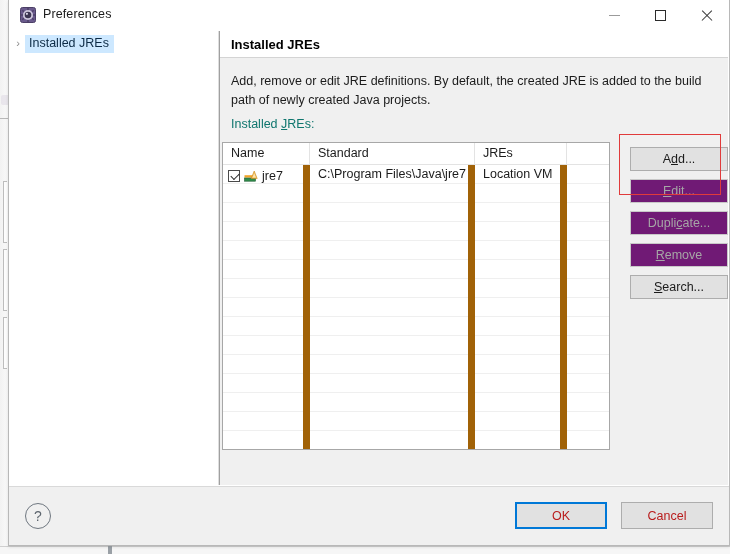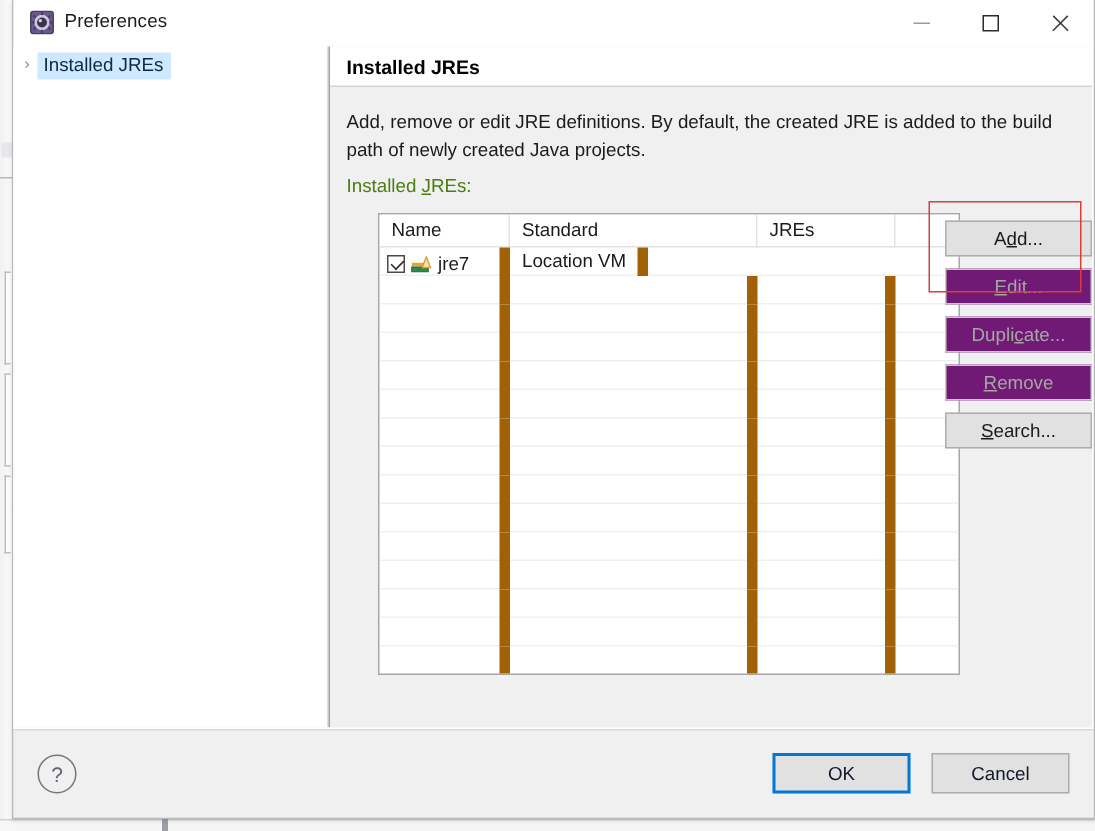--- a/index.html
+++ b/index.html
@@ -131,27 +131,27 @@
   #page-content {
     position: absolute; left: 0; top: 28px; right: 0; bottom: 0;
     background: #f0f0f0;
   }
   #desc {
     position: absolute; left: 11px; top: 13px; width: 486px;
     font-size: 12.5px; color: #1b1b1b; line-height: 19px;
   }
   #list-label {
     position: absolute; left: 11px; top: 58px;
-    font-size: 12.5px; color: #4d7c0f;
+    font-size: 12.5px; color: #0f766e;
   }
   .mn { text-decoration: underline; text-underline-offset: 1px; }
 
   
   #jre-table {
-    position: absolute; left: 32px; top: 83px;
+    position: absolute; left: 2px; top: 83px;
     width: 388px; height: 308px;
     background: #ffffff; border: 1px solid #a7a7a7;
     overflow: hidden;
   }
   #thead { display: flex; height: 22px; background: #ffffff;
            border-bottom: 1px solid #e3e3e3; }
   #thead .th {
     font-size: 12.5px; color: #1b1b1b; padding: 3px 0 0 8px;
     border-right: 1px solid #e3e3e3; height: 22px; overflow: hidden;
     white-space: nowrap;
@@ -215,21 +215,21 @@
   }
   #help-btn {
     position: absolute; left: 16px; top: 17px; width: 26px; height: 26px;
     border-radius: 50%; border: 1.3px solid #6f7780;
     display: flex; align-items: center; justify-content: center;
     font-size: 14px; color: #5d656e; cursor: default;
   }
   #btn-ok, #btn-cancel {
     position: absolute; top: 16px; width: 92px; height: 27px;
     background: #e1e1e1; border: 1px solid #adadad;
-    font-size: 12.5px; color: #0f172a;
+    font-size: 12.5px; color: #b91c1c;
     display: flex; align-items: center; justify-content: center;
     cursor: default; user-select: none;
   }
   #btn-ok { right: 122px; border: 2px solid #0078d7; background: #e1e1e1; }
   #btn-cancel { right: 16px; }
 </style>
 </head>
 <body>
 
 <div id="backdrop">
@@ -313,20 +313,21 @@
                   <span class="cbox"></span>
                   <svg class="jre-icon" viewBox="0 0 16 14">
                     <rect x="0.5" y="9" width="11" height="3.2" fill="#2f8a4a"></rect>
                     <rect x="0.5" y="6.2" width="11" height="2.4" fill="#f0a32a"></rect>
                     <rect x="0.5" y="9" width="11" height="3.2" fill="none" stroke="#1f5e33" stroke-width="0.6"></rect>
                     <path d="M10.2 2 L13.2 9.6 L7.2 9.6 Z" fill="#f5c15a" stroke="#c98a1e" stroke-width="0.6"></path>
                     <path d="M10.2 4.2 L11.9 8.6 L8.5 8.6 Z" fill="#ffffff" opacity=".55"></path>
                   </svg>
                   <span>jre7</span>
                 </div>
+                <div class="td col-loc">C:\Program Files\Java\jre7</div>
                 <div class="td col-type">Location VM</div>
                 <div class="td col-pad"></div>
               </div>
               <div class="trow">
                 <div class="td col-name"></div>
                 <div class="td col-loc"></div>
                 <div class="td col-type"></div>
                 <div class="td col-pad"></div>
               </div>
               <div class="trow">

